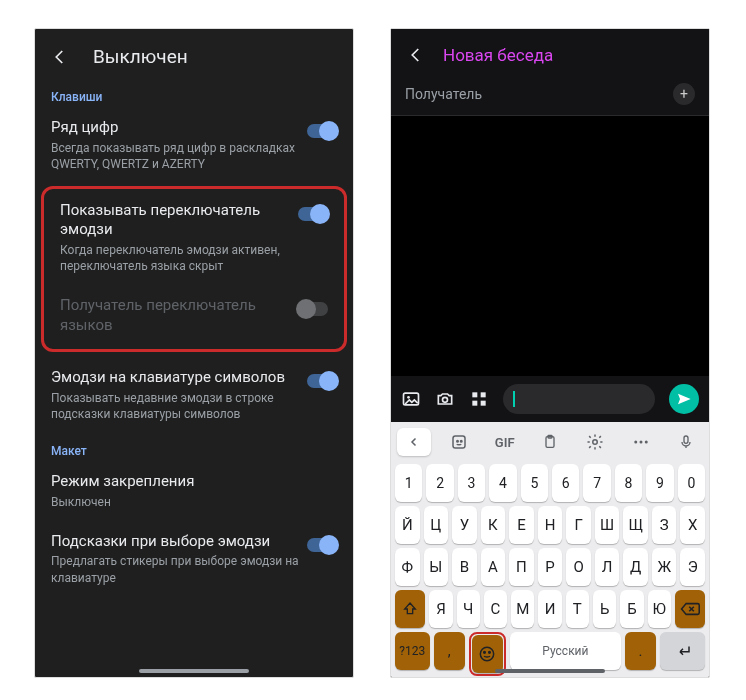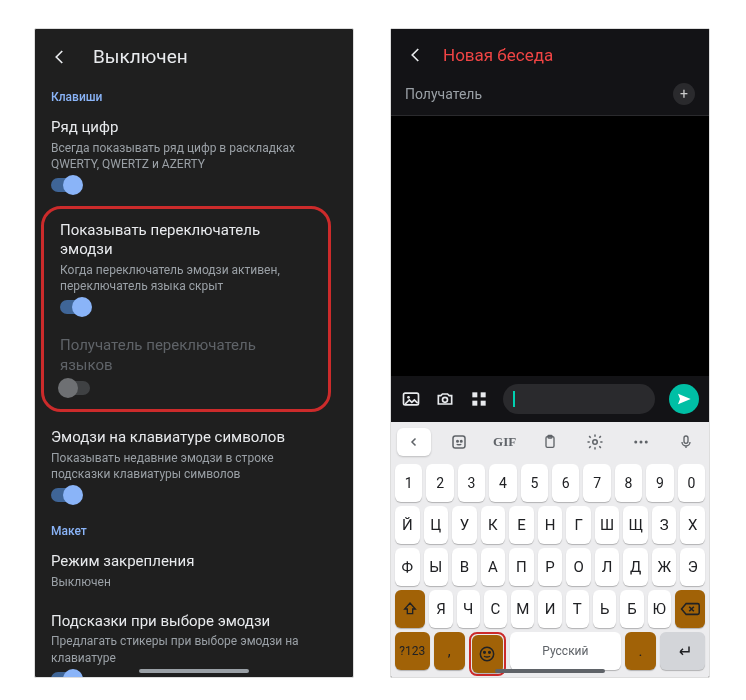--- a/index.html
+++ b/index.html
@@ -17,54 +17,54 @@
   .phone-right { left: 390px; top: 28px; background: #000; }
 
   
   .hdr {
     display: flex; align-items: center; gap: 24px;
     padding: 16px 16px 12px 16px; color: #e8eaed;
   }
   .hdr .back { width: 18px; height: 18px; }
   .hdr-title { font-size: 19px; font-weight: 400; }
   .section-title { color: #8ab4f8; font-size: 12px; font-weight: 500; padding: 10px 16px 4px; }
-  .item { padding: 10px 16px 12px; display: flex; align-items: flex-start; flex-direction: column; }
+  .item { padding: 10px 16px 12px; display: flex; align-items: flex-start; }
   .item-text { flex: 1; min-width: 0; padding-right: 8px; }
   .item-title { color: #e8eaed; font-size: 15px; line-height: 1.3; }
   .item-sub { color: #9aa0a6; font-size: 12px; line-height: 1.35; margin-top: 2px; }
   .toggle {
     width: 30px; height: 14px; border-radius: 8px;
     background: #3f6597; position: relative; flex: none; margin-top: 6px;
   }
   .toggle::after {
     content: ""; position: absolute; right: -2px; top: -3px;
     width: 20px; height: 20px; border-radius: 50%; background: #8ab4f8;
   }
   .toggle.off { background: #5f6368; }
   .toggle.off::after { left: -2px; right: auto; background: #bdc1c6; }
   .toggle.disabled { opacity: .5; }
   .item.disabled .item-title,
   .item.disabled .item-sub { color: #5f6368; }
 
   .callout-left {
-    margin: 2px 22px 6px 6px;
+    margin: 2px 6px 6px 6px;
     border: 3px solid #cc2b2b;
-    border-radius: 20px;
+    border-radius: 12px;
     padding: 2px 0 2px 0;
   }
 
   .navbar {
     position: absolute; bottom: 4px; left: 50%; transform: translateX(-50%);
     width: 110px; height: 4px; border-radius: 4px; background: #9aa0a6;
   }
 
   
   .chat-hdr {
     display: flex; align-items: center; gap: 18px; padding: 16px 16px 12px 16px;
-    color: #ef4444; background: #131316;
+    color: #d946ef; background: #131316;
   }
   .chat-title { font-size: 17px; }
   .recipient {
     display: flex; align-items: center; justify-content: space-between;
     padding: 6px 14px 10px; color: #9aa0a6; border-bottom: 1px solid #2a2a2d;
     background: #131316; font-size: 14px;
   }
   .plus-btn {
     width: 22px; height: 22px; border-radius: 50%; background: #2a2a2d;
     display: flex; align-items: center; justify-content: center; color: #ccc; font-size: 14px;
@@ -88,21 +88,20 @@
   
   .kbd { background: #ececee; height: 302px; display:flex; flex-direction:column; }
   .kbd-toolbar {
     display:flex; align-items:center; justify-content:space-between;
     padding: 6px 6px; gap: 2px;
   }
   .kbd-toolbar .ic {
     width: 34px; height: 28px; display:flex; align-items:center; justify-content:center;
     color:#5f6368; font-size:13px; font-weight:600;
     border-radius: 6px;
-    font-family: Liberation Serif, serif;
   }
   .kbd-toolbar .chev { background:#fff; box-shadow:0 1px 2px rgba(0,0,0,.2); }
 
   .num-row, .krow { display:flex; gap:4px; padding: 2px 4px; }
   .key {
     flex:1; height:38px; background:#fff; border-radius:6px;
     box-shadow: 0 1px 1px rgba(0,0,0,.25);
     display:flex; align-items:center; justify-content:center;
     font-size:15px; color:#202124;
   }

